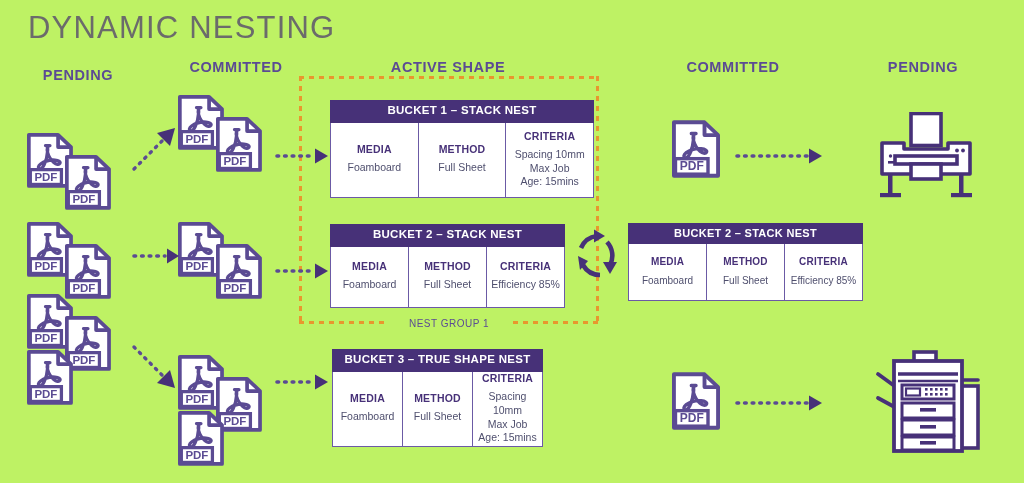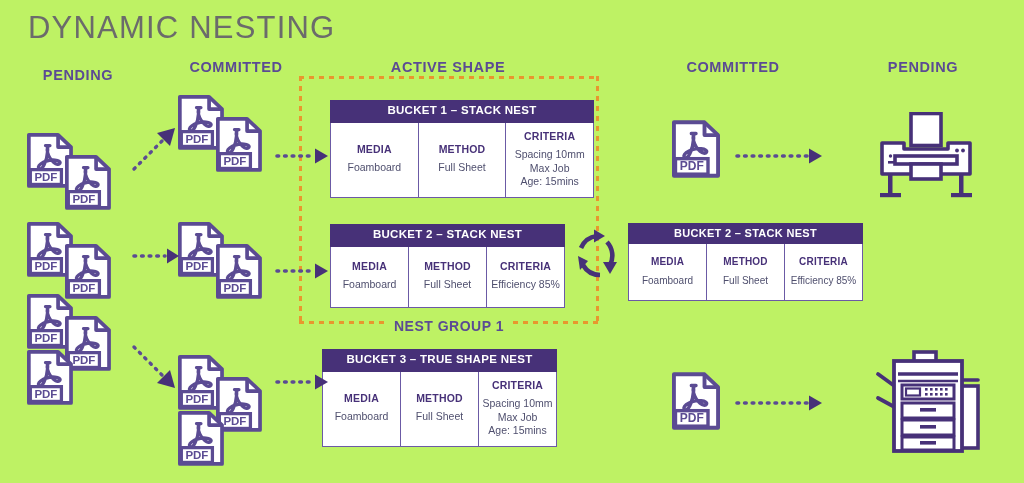--- a/index.html
+++ b/index.html
@@ -69,22 +69,22 @@
   .db-right { left: 297px; top: 0; height: 248px; }
   .db-bottom-l { left: 0; top: 245px; width: 86px; }
   .db-bottom-r { left: 214px; top: 245px; width: 86px; }
 
   #nest-group-label {
     position: absolute;
     left: 299px;
     top: 318px;
     width: 300px;
     text-align: center;
-    font-size: 14px;
-    font-weight: 700;
+    font-size: 10px;
+    font-weight: 400;
     letter-spacing: 0.5px;
     color: #5b4b93;
   }
 
   
   .bucket {
     position: absolute;
     box-sizing: border-box;
     background: #ffffff;
   }
@@ -128,21 +128,21 @@
     line-height: 1.32;
     margin-top: 5px;
   }
   .bcell.tall { padding-top: 6px; padding-bottom: 6px; }
 
   
   #bucket-1 { left: 330px; top: 100px; width: 264px; }
   #bucket-1 .bucket-body { height: 74px; }
   #bucket-2 { left: 330px; top: 224px; width: 235px; }
   #bucket-2 .bucket-body { height: 60px; }
-  #bucket-3 { left: 322px; top: 349px; width: 235px; }
+  #bucket-3 { left: 332px; top: 349px; width: 211px; }
   #bucket-3 .bucket-body { height: 74px; }
   #bucket-2-submitted { left: 628px; top: 223px; width: 235px; }
   #bucket-2-submitted .bucket-title { font-size: 11px; padding: 5px 0 5px 0;}
   #bucket-2-submitted .bucket-body { height: 56px; }
   #bucket-2-submitted .bcell-label,
   #bucket-2-submitted .bcell-value { font-size: 10px; }
 
   
   .pdficon { position: absolute; }
   .pdficon svg { display: block; }

